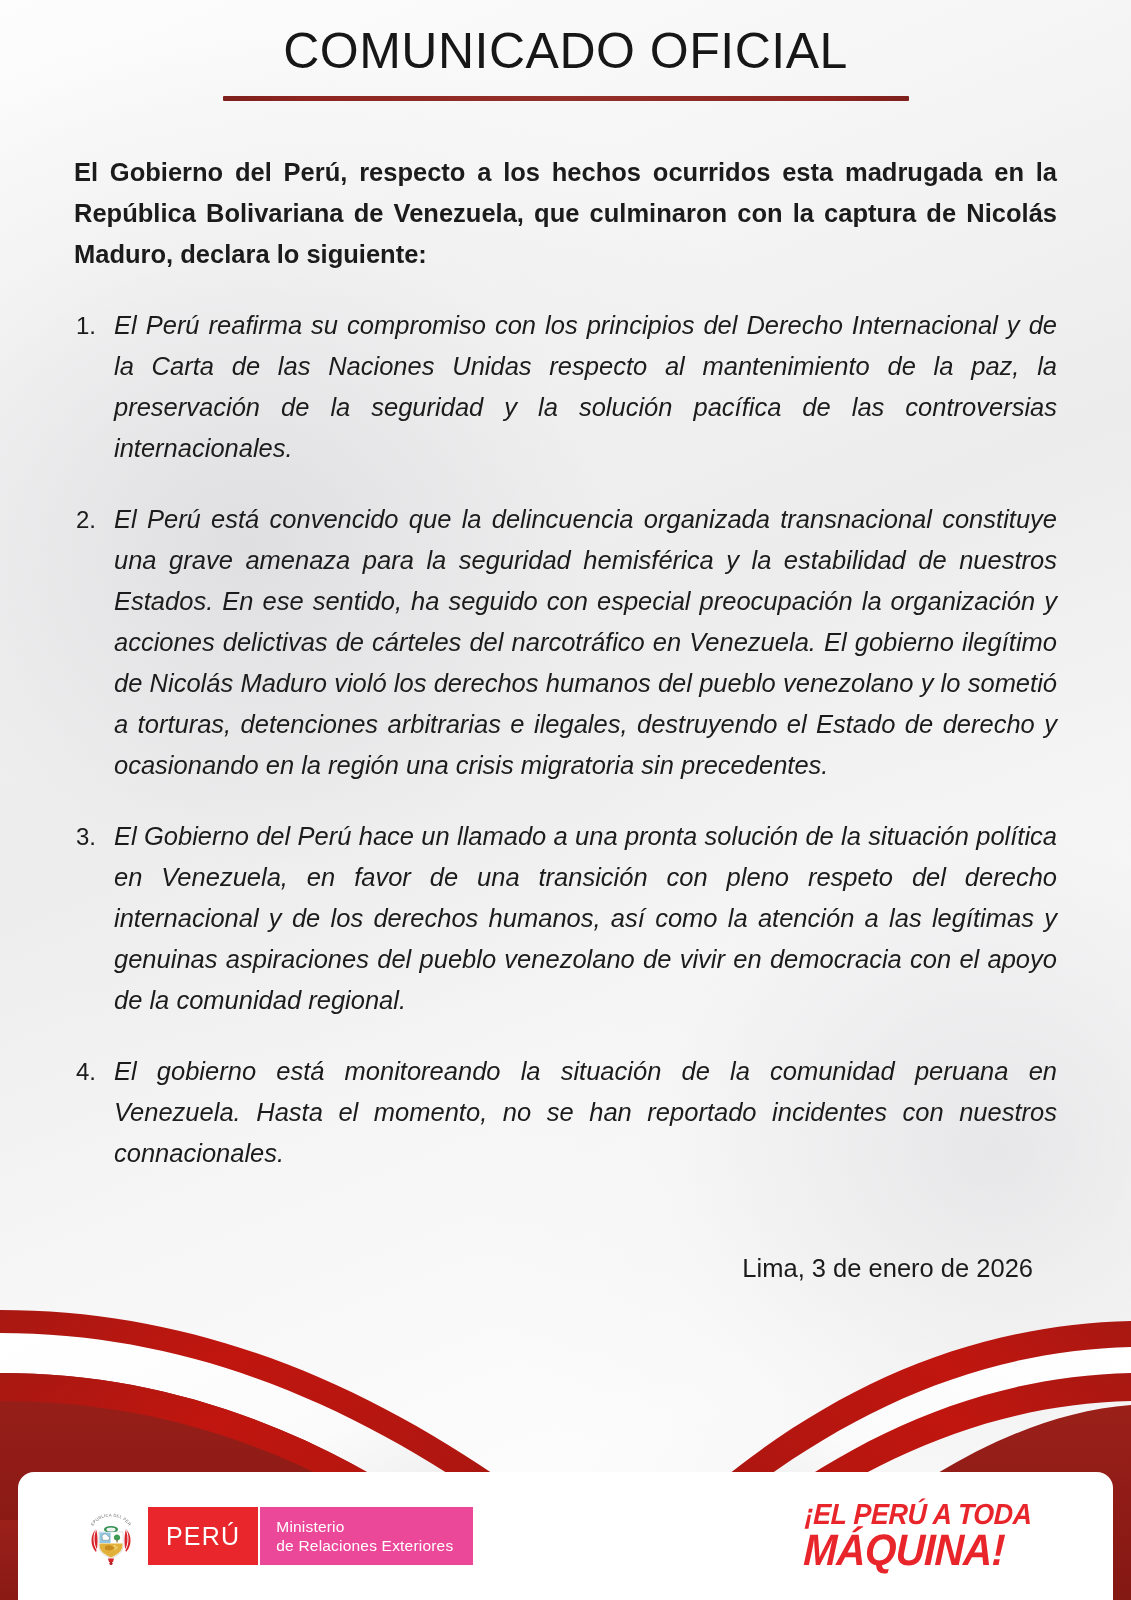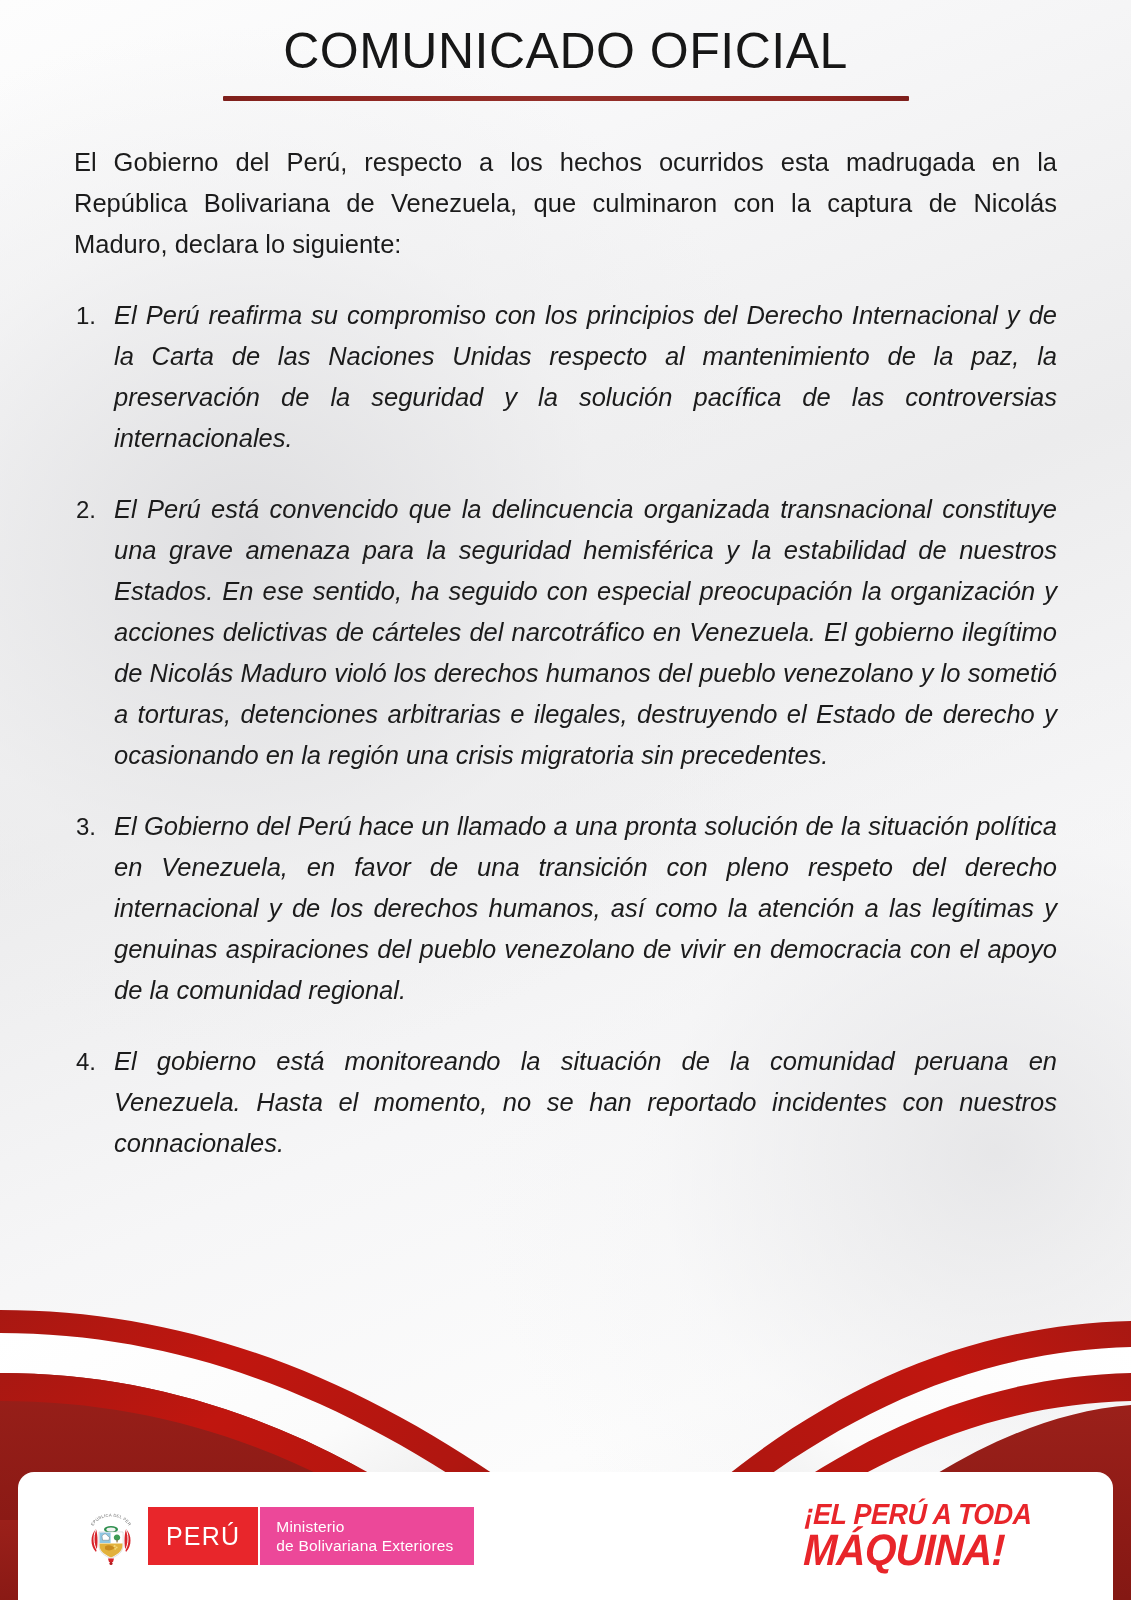--- a/index.html
+++ b/index.html
@@ -56,22 +56,22 @@
   
   .body-wrap {
     padding: 34px 74px 0 74px;
   }
   .intro {
     font-size: 25.5px;
     line-height: 41px;
     color: #1b1b1b;
     text-align: justify;
     text-justify: inter-word;
-    margin: 7px 0 6px 0;
-    font-weight: 400;
+    margin: 17px 0 6px 0;
+    font-weight: 700;
   }
 
   ol.clauses {
     list-style: none;
     margin: 0;
     padding: 0;
   }
   ol.clauses > li {
     position: relative;
     padding-left: 40px;
@@ -232,20 +232,21 @@
       <li>
         <span class="num">3.</span>
         <span class="txt">El Gobierno del Perú hace un llamado a una pronta solución de la situación política en Venezuela, en favor de una transición con pleno respeto del derecho internacional y de los derechos humanos, así como la atención a las legítimas y genuinas aspiraciones del pueblo venezolano de vivir en democracia con el apoyo de la comunidad regional.</span>
       </li>
       <li>
         <span class="num">4.</span>
         <span class="txt">El gobierno está monitoreando la situación de la comunidad peruana en Venezuela. Hasta el momento, no se han reportado incidentes con nuestros connacionales.</span>
       </li>
     </ol>
 
+    <div class="signature">Lima, 3 de enero de 2026</div>
 
   </div>
 
   <div class="ribbon">
     <svg viewBox="0 0 1131 345" preserveAspectRatio="none" xmlns="http://www.w3.org/2000/svg">
       <defs>
         <linearGradient id="gDeep" x1="0" y1="0" x2="0" y2="1">
           <stop offset="0%" stop-color="#9b201a"></stop>
           <stop offset="55%" stop-color="#8b1a15"></stop>
           <stop offset="100%" stop-color="#7d1611"></stop>
@@ -338,21 +339,21 @@
         <path d="M24,53.6 L30,53.6 L29,57 L25,57 Z" fill="#d8232a"></path>
         <circle cx="27" cy="58.4" r="1.6" fill="#b11d20"></circle>
       </svg>
 
       <div class="peru-tag">
         <span>PERÚ</span>
       </div>
 
       <div class="ministry-tag">
         <span>Ministerio</span>
-        <span>de Bolivariana Exteriores</span>
+        <span>de Relaciones Exteriores</span>
       </div>
     </div>
 
     <div class="slogan">
       <span class="line1">¡EL PERÚ A TODA</span>
       <span class="line2">MÁQUINA!</span>
     </div>
   </div>
 
 </div>

